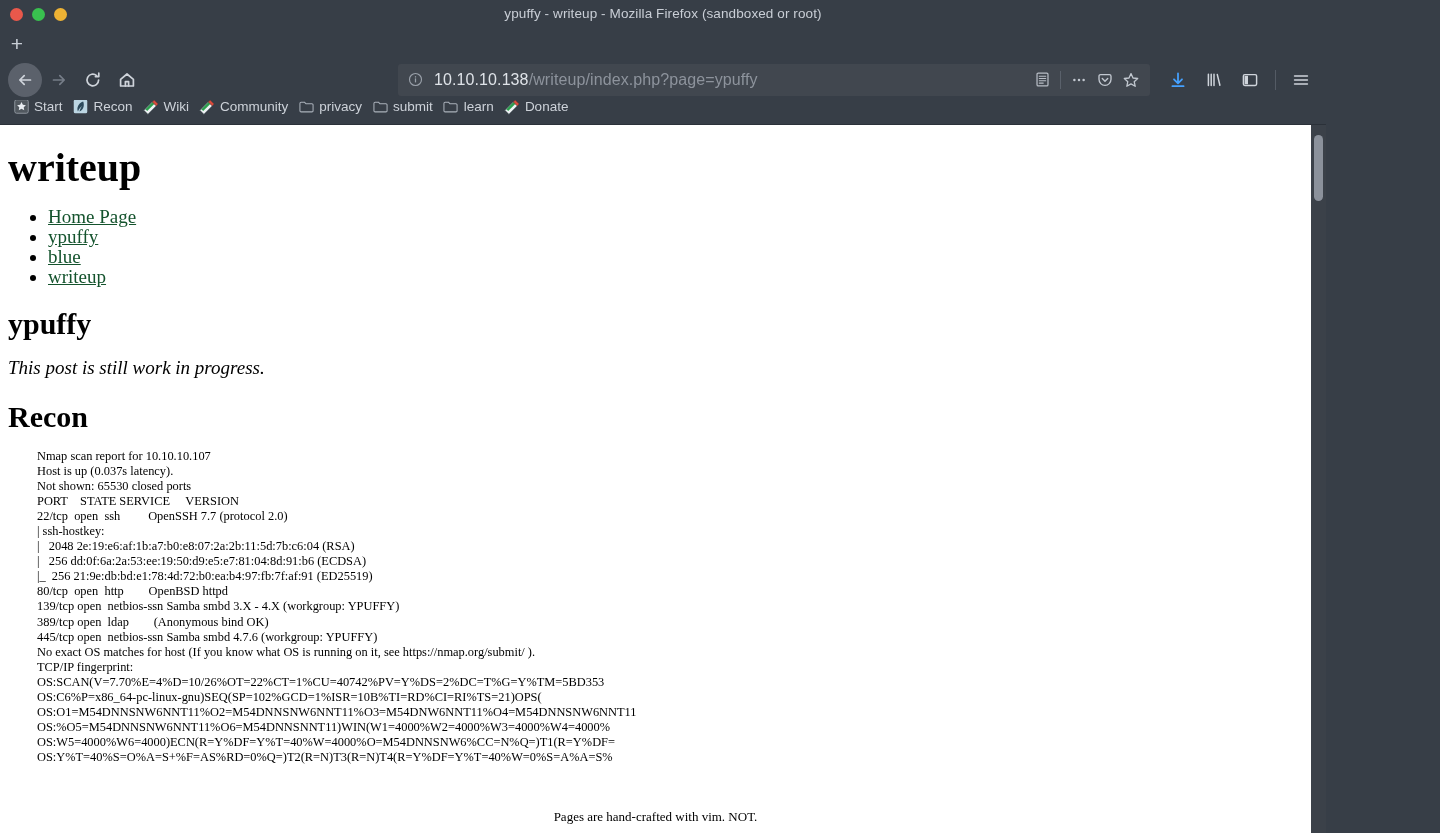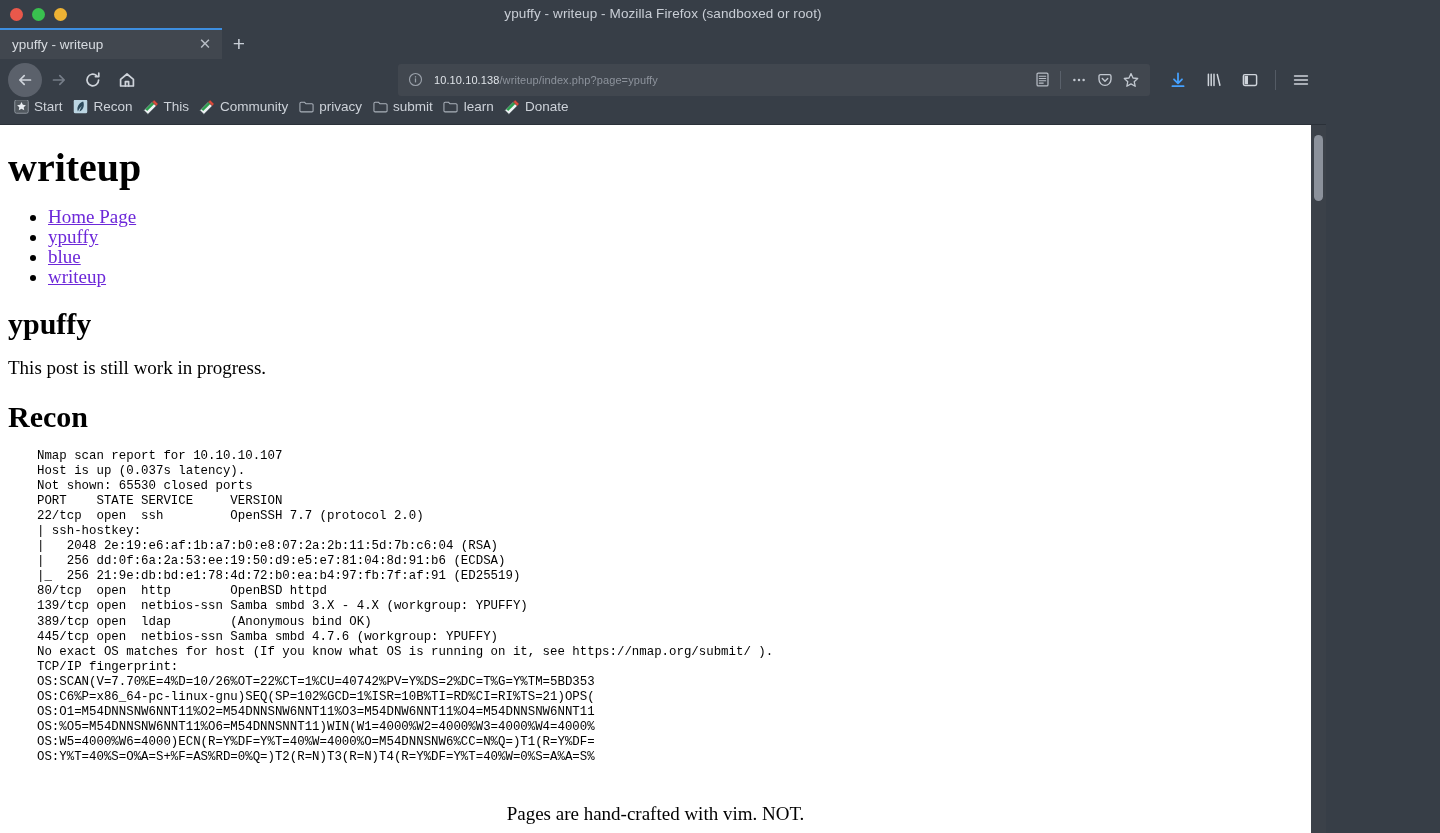--- a/index.html
+++ b/index.html
@@ -110,21 +110,21 @@
     left: 244px; right: 3px;
     height: 32px;
     background: #41474f;
     border-radius: 3px;
     display: flex; align-items: center;
     padding: 0 6px 0 10px;
   }
   #identity-icon { flex: 0 0 18px; margin-right: 8px; display:flex; align-items:center;}
   #url-text {
     flex: 1 1 auto;
-    color: #8d939c; font-size: 11px;
+    color: #8d939c; font-size: 16px;
     white-space: nowrap; overflow: hidden;
     letter-spacing: 0.1px;
   }
   #url-text b { color: #dfe3e8; font-weight: normal; }
   .urlbar-btn {
     width: 26px; height: 26px; flex: 0 0 26px;
     display: flex; align-items: center; justify-content: center;
   }
   .urlbar-sep {
     width: 1px; height: 18px; background: #5a616b; margin: 0 5px; flex: 0 0 1px;
@@ -175,38 +175,38 @@
   }
   #page h2 {
     font-size: 30px; margin: 22px 0 17px 0; font-weight: bold;
     line-height: 1.05;
   }
   #page ul {
     margin: 0 0 8px 0; padding-left: 40px;
     font-size: 19px; line-height: 1.02;
   }
   #page ul li { margin: 0 0 0.5px 0; }
-  #page a { color: #6d28d9; text-decoration: underline; }
-  #page p { font-size: 19px; margin: 15px 0; }
+  #page a { color: #14532d; text-decoration: underline; }
+  #page p { font-size: 19px; margin: 15px 0; font-style: italic; }
   pre#nmap {
-    font-family: Liberation Mono, monospace;
+    font-family: Liberation Serif, serif;
     font-size: 12.4px;
     line-height: 15.05px;
     margin: 16px 0 0 0;
     padding-left: 29px;
     color: #000;
     white-space: pre;
     overflow: hidden;
   }
   #footer-note {
     position: absolute;
     left: 0; right: 15px; bottom: 8px;
     text-align: center;
     font-family: "Liberation Serif", "DejaVu Serif", serif;
-    font-size: 19px;
+    font-size: 13px;
     color: #000;
   }
 
   
   #scrollbar {
     position: absolute; right: 0; top: 0; bottom: 0;
     width: 15px;
     background: #3b4149;
   }
   #scroll-thumb {
@@ -225,24 +225,20 @@
   <div id="titlebar">
     <div id="traffic-lights">
       <span class="tl tl-close"></span>
       <span class="tl tl-min"></span>
       <span class="tl tl-max"></span>
     </div>
     <div id="window-title">ypuffy - writeup - Mozilla Firefox (sandboxed or root)</div>
   </div>
 
   <div id="tabstrip">
-    <div class="tab">
-      <span class="tab-title">ypuffy - writeup</span>
-      <span class="tab-close">✕</span>
-    </div>
     <div id="newtab">+</div>
   </div>
 
   <div id="navbar">
 
     <div class="navbtn active-circle">
       <svg width="20" height="20" viewBox="0 0 20 20">
         <path class="icon-stroke" d="M15.5 10 H5.2 M9.2 5.6 L4.8 10 L9.2 14.4"></path>
       </svg>
     </div>
@@ -356,21 +352,21 @@
 
     <div class="bm">
       <span class="bm-ico">
         <svg width="16" height="16" viewBox="0 0 16 16">
           <path d="M1 11.4 L9.4 3 L13.2 6.8 L4.8 15.2 Z" fill="#eef2f4" stroke="#6f7a83" stroke-width="0.7"></path>
           <path d="M2.4 10.2 L10.5 2.1 L12.3 3.9 L4.2 12 Z" fill="#2e9e4f"></path>
           <path d="M9.4 3 L11.2 1.2 L15 5 L13.2 6.8 Z" fill="#d94a3d" stroke="#8a3a30" stroke-width="0.6"></path>
           <path d="M1 11.4 L4.8 15.2 L0.9 15.6 Z" fill="#3b4149"></path>
         </svg>
       </span>
-      <span class="bm-label">This</span>
+      <span class="bm-label">Wiki</span>
     </div>
 
     <div class="bm">
       <span class="bm-ico">
         <svg width="16" height="16" viewBox="0 0 16 16">
           <path d="M1 11.4 L9.4 3 L13.2 6.8 L4.8 15.2 Z" fill="#eef2f4" stroke="#6f7a83" stroke-width="0.7"></path>
           <path d="M2.4 10.2 L10.5 2.1 L12.3 3.9 L4.2 12 Z" fill="#2e9e4f"></path>
           <path d="M9.4 3 L11.2 1.2 L15 5 L13.2 6.8 Z" fill="#d94a3d" stroke="#8a3a30" stroke-width="0.6"></path>
           <path d="M1 11.4 L4.8 15.2 L0.9 15.6 Z" fill="#3b4149"></path>
         </svg>

